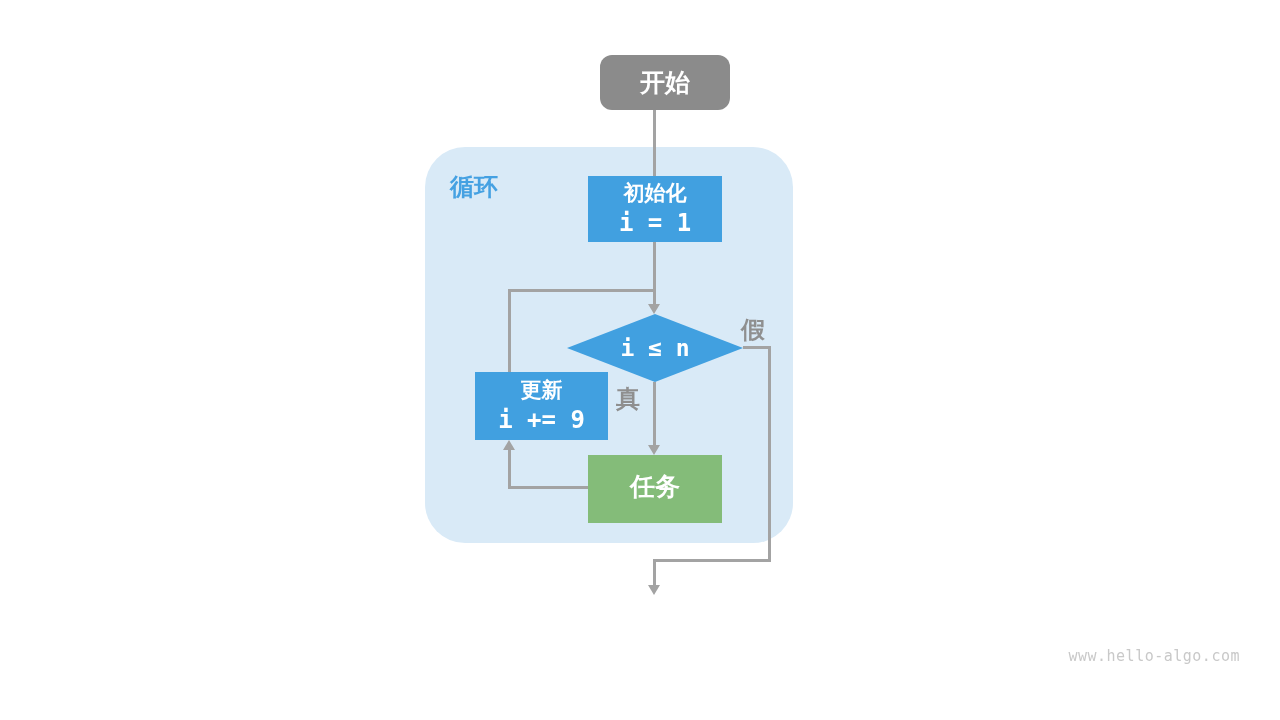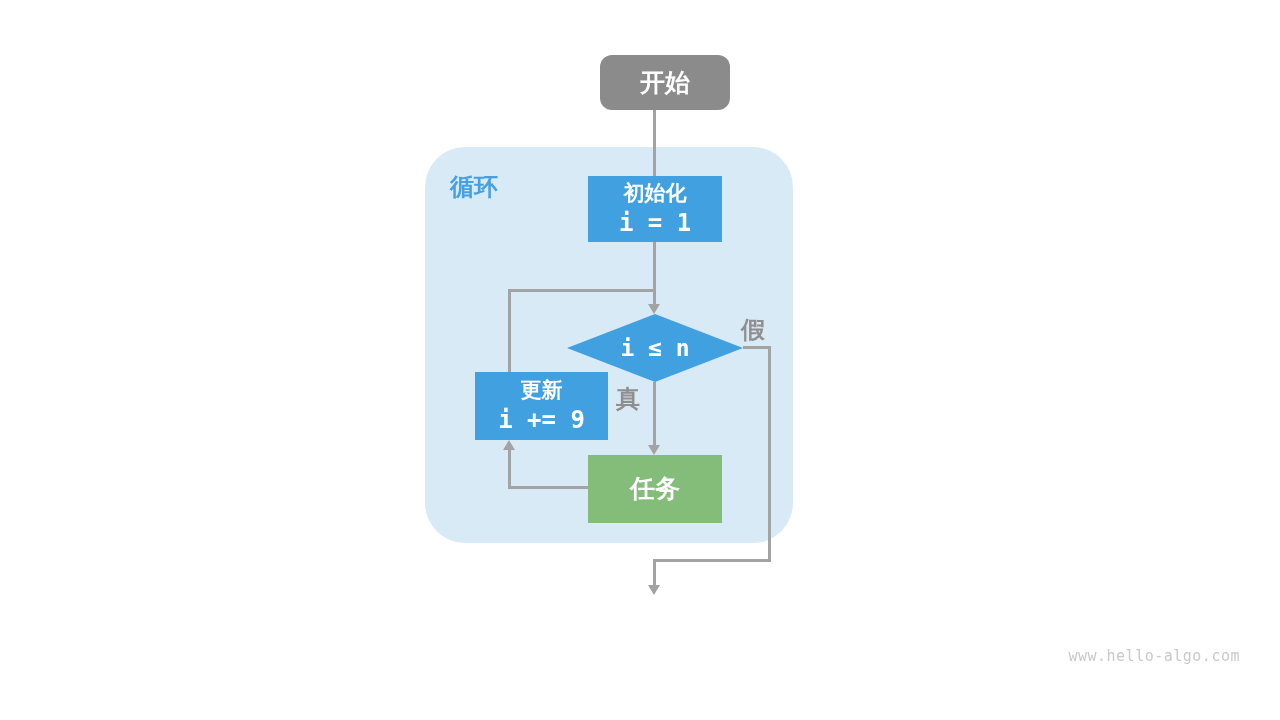--- a/index.html
+++ b/index.html
@@ -36,21 +36,21 @@
     background: var(--node-gray); border-radius: 12px;
     width: 130px; height: 55px; font-size: 25px; font-weight: bold; margin-left: 10px;
   }
   .node-start { left: 590px; top: 55px; }
   .node-end   { left: 590px; top: 595px; }
 
   .node-process { background: var(--node-blue); }
   .node-init   { left: 588px; top: 176px; width: 134px; height: 66px; }
   .node-update { left: 443px; top: 372px; width: 133px; height: 68px; margin-left: 32px; }
   .node-task   { left: 588px; top: 455px; width: 134px; height: 68px;
-                 background: var(--node-green); font-size: 25px; font-weight: bold; }
+                 background: var(--node-green); font-size: 25px; font-weight: bold; font-family: Liberation Mono, monospace; }
 
   .node-title { font-size: 21px; font-weight: bold; }
   .node-code  { font-family: "DejaVu Sans Mono", monospace; font-size: 24px; font-weight: 600; margin-top: 2px; }
 
   .diamond {
     position: absolute; left: 567px; top: 314px; width: 176px; height: 68px;
     background: var(--node-blue);
     clip-path: polygon(50% 0, 100% 50%, 50% 100%, 0 50%);
     display: flex; align-items: center; justify-content: center;
     color: #fff; font-family: "DejaVu Sans Mono", monospace;

